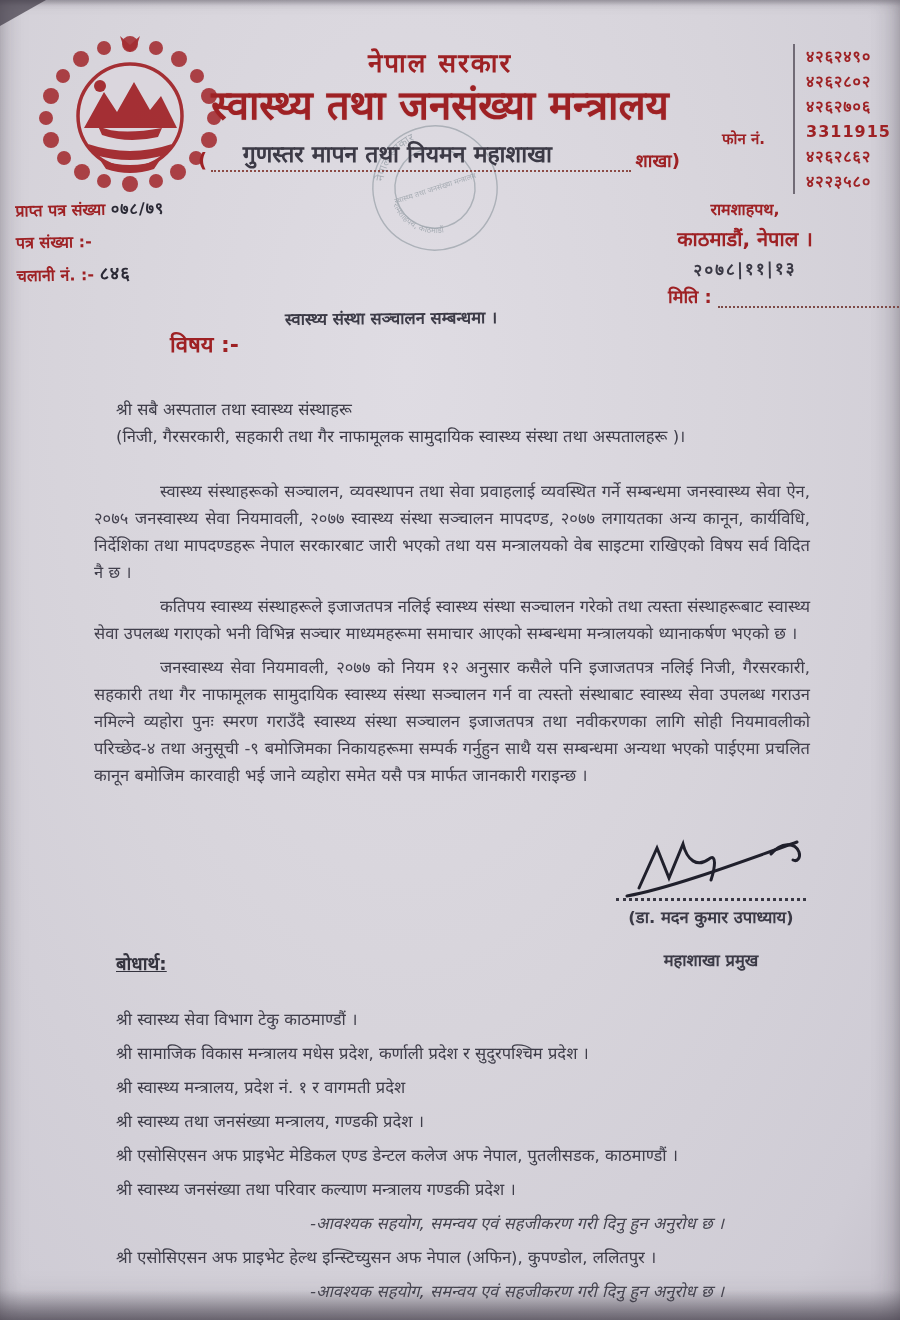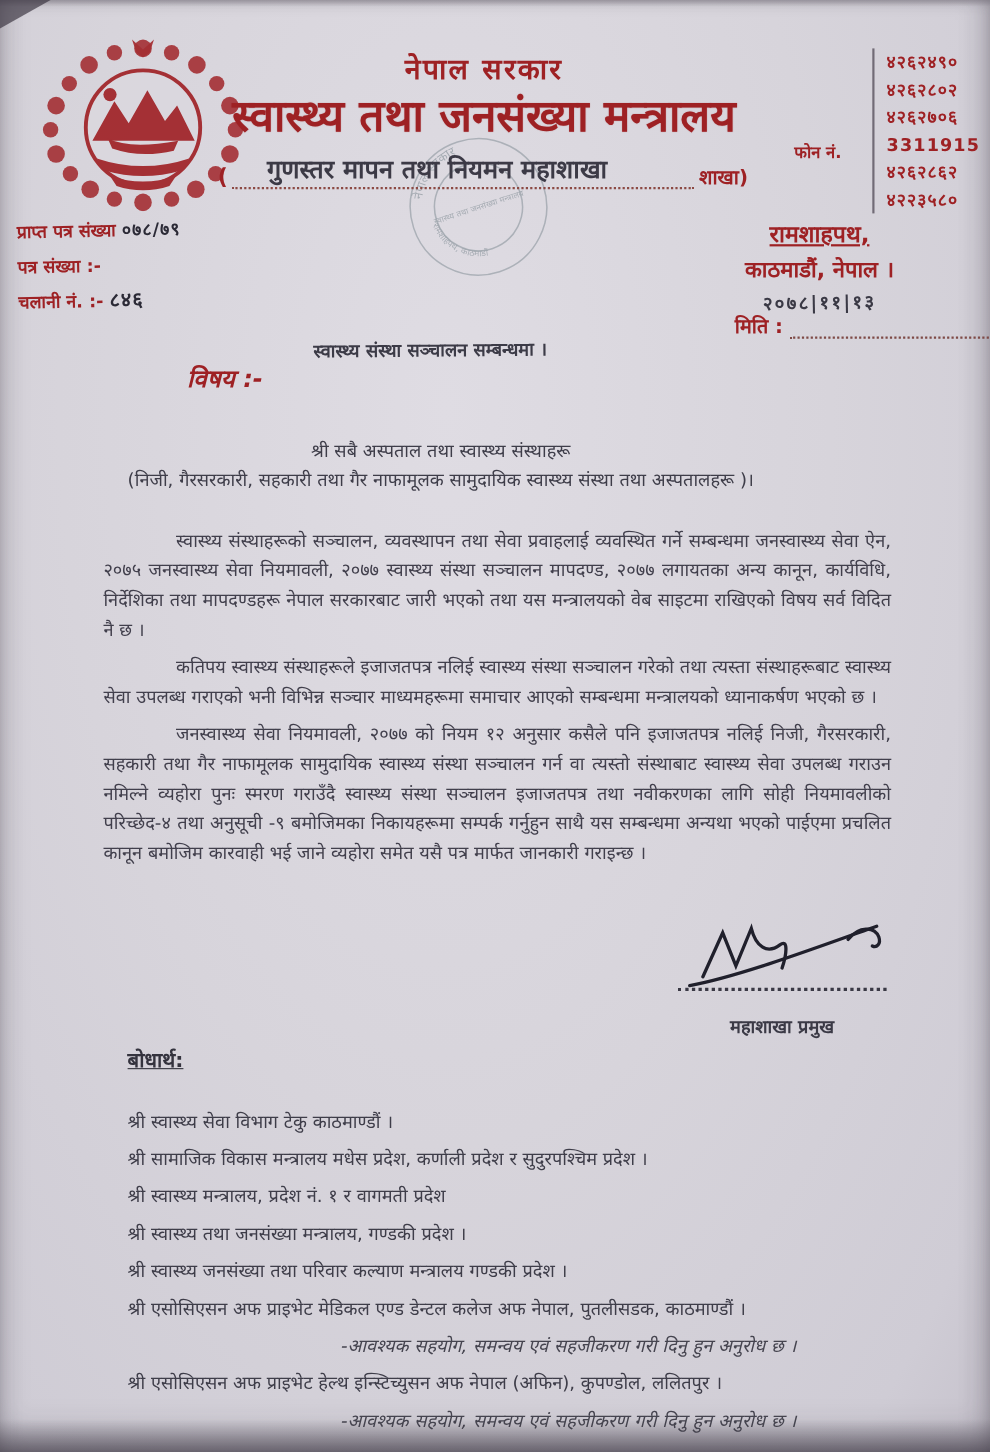--- a/index.html
+++ b/index.html
@@ -44,35 +44,35 @@
 
   
   .stamp { position:absolute; left:360px; top:118px; width:150px; height:140px; opacity:.5;
     transform:rotate(-18deg); }
 
   
   .meta-left { position:absolute; left:16px; top:194px; transform:rotate(-1.2deg); }
   .meta-left .row { font-size:16px; font-weight:bold; color:#9e2124; line-height:32px; white-space:nowrap; }
   .hand { color:#2b2a36; font-weight:bold; letter-spacing:1px; }
   .meta-right { position:absolute; left:620px; top:198px; width:250px; text-align:center; }
-  .addr1 { font-size:21px; font-weight:bold; color:#9e2124;text-decoration:underline; }
+  .addr1 { font-size:16px; font-weight:bold; color:#9e2124; }
   .addr2 { font-size:20px; font-weight:bold; color:#9e2124; margin-top:5px; white-space:nowrap; }
   .hand-date { font-size:17px; margin-top:5px; letter-spacing:2px; color:#3a3945; font-weight:bold;
     transform:rotate(-1deg); }
   .miti-row { position:absolute; left:668px; top:284px; display:flex; align-items:flex-end; width:238px; }
   .miti-label { font-size:18px; font-weight:bold; color:#9e2124; margin-right:6px; white-space:nowrap; }
   .miti-dots { flex:1; border-bottom:2px dotted #7e4a46; height:20px; }
 
   
   .subject-value { position:absolute; left:285px; top:306px; font-size:16.5px; color:#3c3b47;
     font-weight:bold; white-space:nowrap; transform:rotate(-0.5deg); }
-  .subject-label { position:absolute; left:170px; top:328px; font-size:22px; font-weight:bold; color:#9e2124;font-style:italic; }
-
-  
-  .recipient { position:absolute; left:116px; top:396px; font-size:16.5px; color:#3e3d49; line-height:27px;text-align:center; }
+  .subject-label { position:absolute; left:170px; top:328px; font-size:22px; font-weight:bold; color:#9e2124; }
+
+  
+  .recipient { position:absolute; left:116px; top:396px; font-size:16.5px; color:#3e3d49; line-height:27px; }
   .body-text { position:absolute; left:94px; top:478px; width:716px; }
   .body-text p { font-size:16.5px; line-height:27px; text-align:justify; text-indent:66px;
     color:#413f4c; margin-bottom:7px; }
 
   
   .sig-block { position:absolute; left:556px; top:832px; width:310px; text-align:center; }
   .sig-scribble { display:block; margin:0 auto; }
   .sig-dotline { display:block; width:190px; margin:-6px auto 4px; border-bottom:3px dotted #3a3945; height:2px; }
   .sig-name { font-size:16.5px; color:#3b3a46; font-weight:bold; }
   .sig-title { font-size:16.5px; color:#3b3a46; margin-top:20px; font-weight:bold; }
@@ -210,30 +210,31 @@
 
   <div class="sig-block">
     <svg class="sig-scribble" width="220" height="72" viewBox="0 0 220 72">
       <g fill="none" stroke="#20202c" stroke-width="3" stroke-linecap="round">
         <path d="M38 56 L56 16 L68 46 L82 12 C86 28 96 36 108 27 C116 21 114 36 110 48"></path>
         <path d="M26 64 C70 56 140 30 196 10"></path>
         <path d="M170 22 C180 10 194 10 198 20 C200 26 196 30 192 28"></path>
       </g>
     </svg>
     <span class="sig-dotline"></span>
+    <div class="sig-name">(डा. मदन कुमार उपाध्याय)</div>
     <div class="sig-title">महाशाखा प्रमुख</div>
   </div>
 
   <div class="cc-block">
     <div class="cc-heading">बोधार्थ:</div>
     <div class="cc-line">श्री स्वास्थ्य सेवा विभाग टेकु काठमाण्डौं ।</div>
     <div class="cc-line">श्री सामाजिक विकास मन्त्रालय मधेस प्रदेश, कर्णाली प्रदेश र सुदुरपश्चिम प्रदेश ।</div>
     <div class="cc-line">श्री स्वास्थ्य मन्त्रालय, प्रदेश नं. १ र वागमती प्रदेश</div>
     <div class="cc-line">श्री स्वास्थ्य तथा जनसंख्या मन्त्रालय, गण्डकी प्रदेश ।</div>
+    <div class="cc-line">श्री एसोसिएसन अफ प्राइभेट मेडिकल एण्ड डेन्टल कलेज अफ नेपाल, पुतलीसडक, काठमाण्डौं ।</div>
     <div class="cc-line">श्री स्वास्थ्य जनसंख्या तथा परिवार कल्याण मन्त्रालय गण्डकी प्रदेश ।</div>
-    <div class="cc-line">श्री एसोसिएसन अफ प्राइभेट मेडिकल एण्ड डेन्टल कलेज अफ नेपाल, पुतलीसडक, काठमाण्डौं ।</div>
     <div class="cc-line cc-note">-आवश्यक सहयोग, समन्वय एवं सहजीकरण गरी दिनु हुन अनुरोध छ ।</div>
     <div class="cc-line">श्री एसोसिएसन अफ प्राइभेट हेल्थ इन्स्टिच्युसन अफ नेपाल (अफिन), कुपण्डोल, ललितपुर ।</div>
     <div class="cc-line cc-note">-आवश्यक सहयोग, समन्वय एवं सहजीकरण गरी दिनु हुन अनुरोध छ ।</div>
   </div>
 
   <div class="bottom-band"></div>
 </div>
 
 </body></html>

